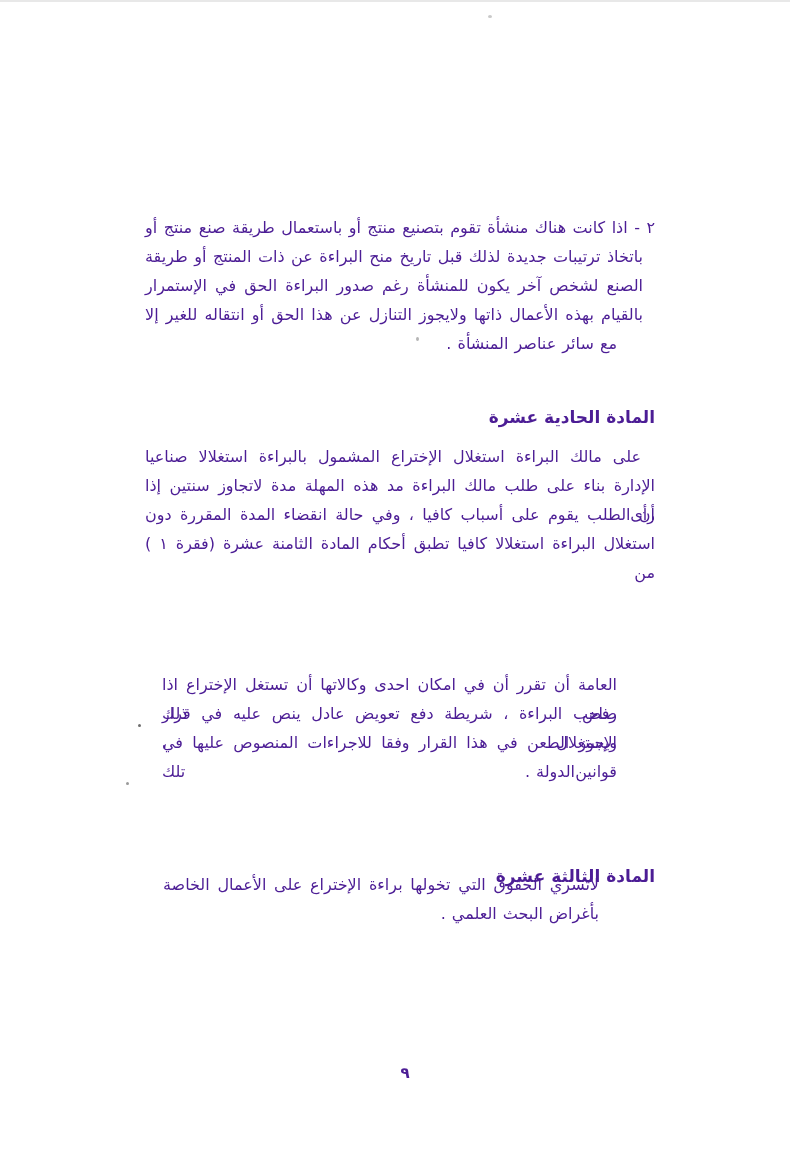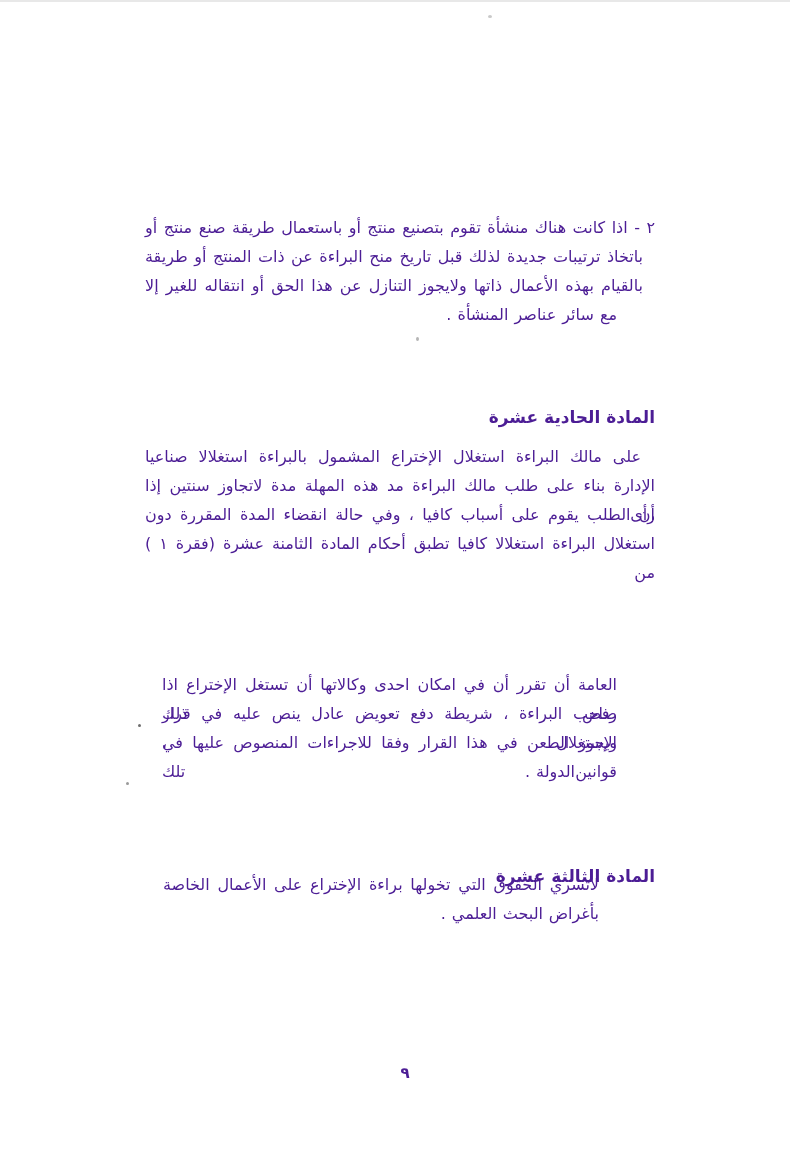--- a/index.html
+++ b/index.html
@@ -66,20 +66,21 @@
   .speck.d { left: 416px; top: 335px; width: 3px; height: 4px; background: #b5b5b5; }
 </style>
 </head>
 <body>
 
 <div class="page">
 
   <div class="block" style="top:211px">
     <div class="line">٢ - اذا كانت هناك منشأة تقوم بتصنيع منتج أو باستعمال طريقة صنع منتج أو</div>
     <div class="line pr12">باتخاذ ترتيبات جديدة لذلك قبل تاريخ منح البراءة عن ذات المنتج أو طريقة</div>
+    <div class="line pr12">الصنع لشخص آخر يكون للمنشأة رغم صدور البراءة الحق في الإستمرار</div>
     <div class="line pr12">بالقيام بهذه الأعمال ذاتها ولايجوز التنازل عن هذا الحق أو انتقاله للغير إلا</div>
     <div class="line pr38 end">مع سائر عناصر المنشأة .</div>
   </div>
 
   <div class="heading" style="top:401px">المادة الحادية عشرة</div>
   <div class="block" style="top:440px">
     <div class="line pr14">على مالك البراءة استغلال الإختراع المشمول بالبراءة استغلالا صناعيا</div>
     <div class="line">الإدارة بناء على طلب مالك البراءة مد هذه المهلة مدة لاتجاوز سنتين إذا رأى</div>
     <div class="line">أن الطلب يقوم على أسباب كافيا ، وفي حالة انقضاء المدة المقررة دون</div>
     <div class="line">استغلال البراءة استغلالا كافيا تطبق أحكام المادة الثامنة عشرة (فقرة ١ ) من</div>

